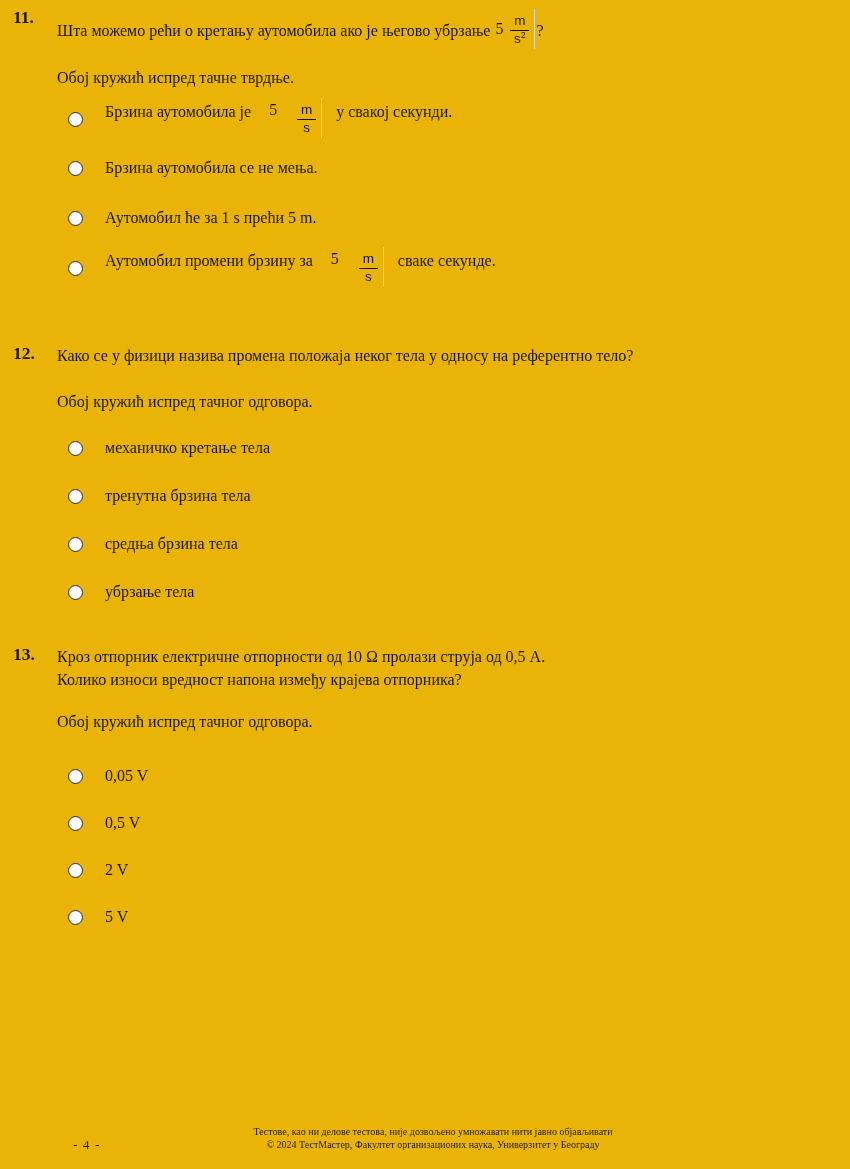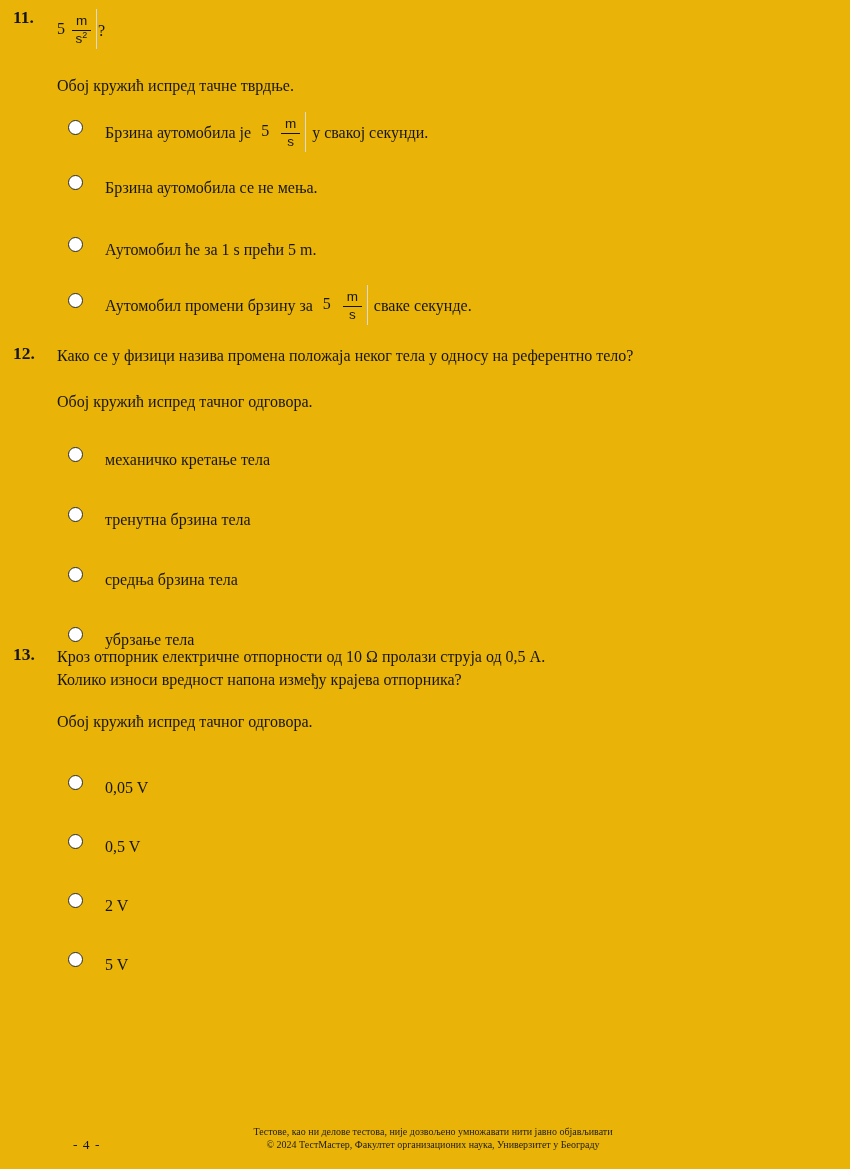--- a/index.html
+++ b/index.html
@@ -21,21 +21,21 @@
   .prompt-row{display:flex;align-items:center;min-height:44px;gap:5px;flex-wrap:nowrap;}
   .instruction{font-size:16px;line-height:18px;}
   .opts{margin-left:11px;}
   .opt{display:flex;align-items:center;}
   .opt.tall{min-height:44px;}
   .radio{
     width:15px;height:15px;flex:0 0 auto;
     border:1px solid #2b2b2b;border-radius:50%;
     background:#fff;margin-right:22px;box-sizing:border-box;
   }
-  .opt-label{font-size:16px;display:flex;align-items:center;gap:10px;white-space:nowrap;margin-top:12px;}
+  .opt-label{font-size:16px;display:flex;align-items:flex-start;gap:18px;white-space:nowrap;}
   .val{position:relative;top:-2px;}
   .frac{
     display:inline-flex;flex-direction:column;align-items:center;
     font-family:"Liberation Sans","DejaVu Sans",sans-serif;
     font-size:13.5px;line-height:1.05;position:relative;
     padding:0 2px;
   }
   .frac::after{
     content:"";position:absolute;right:-4px;top:-5px;bottom:-3px;
     width:1px;background:#d9d9d9;
@@ -53,29 +53,30 @@
 </style>
 </head>
 <body>
 
 <div class="page">
 
   <section class="question" style="top:8px">
     <div class="qnum">11.</div>
     <div class="qbody">
       <div class="prompt prompt-row">
+        <span>Шта можемо рећи о кретању аутомобила ако је његово убрзање</span>
         <span class="val">5</span>
         <span class="frac">
             <span>m</span>
             <span class="bar"></span>
             <span><span>s</span><sup>2</sup></span>
           </span>
         <span>?</span>
       </div>
-      <div class="instruction" style="margin-top:25px">Обој кружић испред тачне тврдње.</div>
+      <div class="instruction" style="margin-top:17px">Обој кружић испред тачне тврдње.</div>
       <div class="opts">
         <div class="opt tall" style="margin-top:10px">
           <span class="radio"></span>
           <span class="opt-label">
             <span>Брзина аутомобила је</span>
             <span class="val">5</span>
             <span class="frac">
                 <span>m</span>
                 <span class="bar"></span>
                 <span>s</span>

